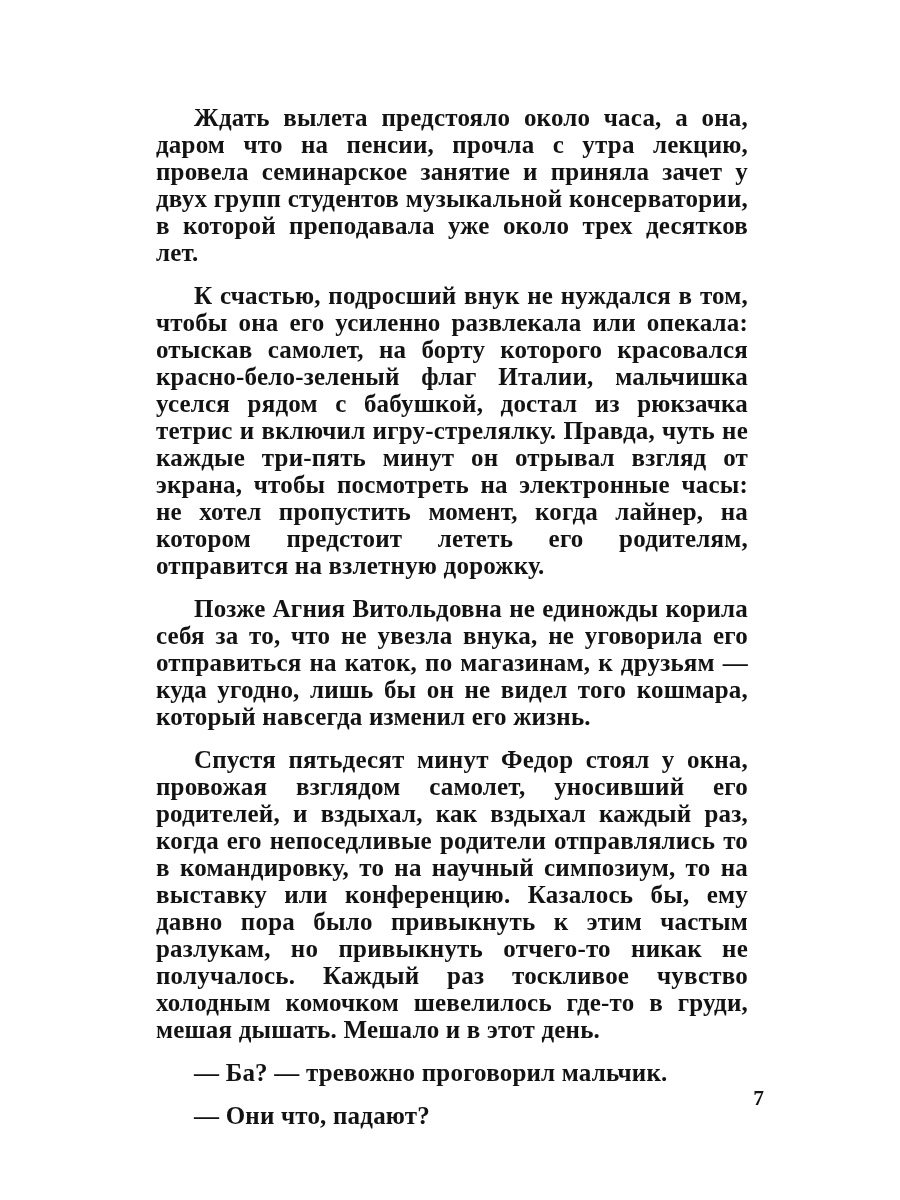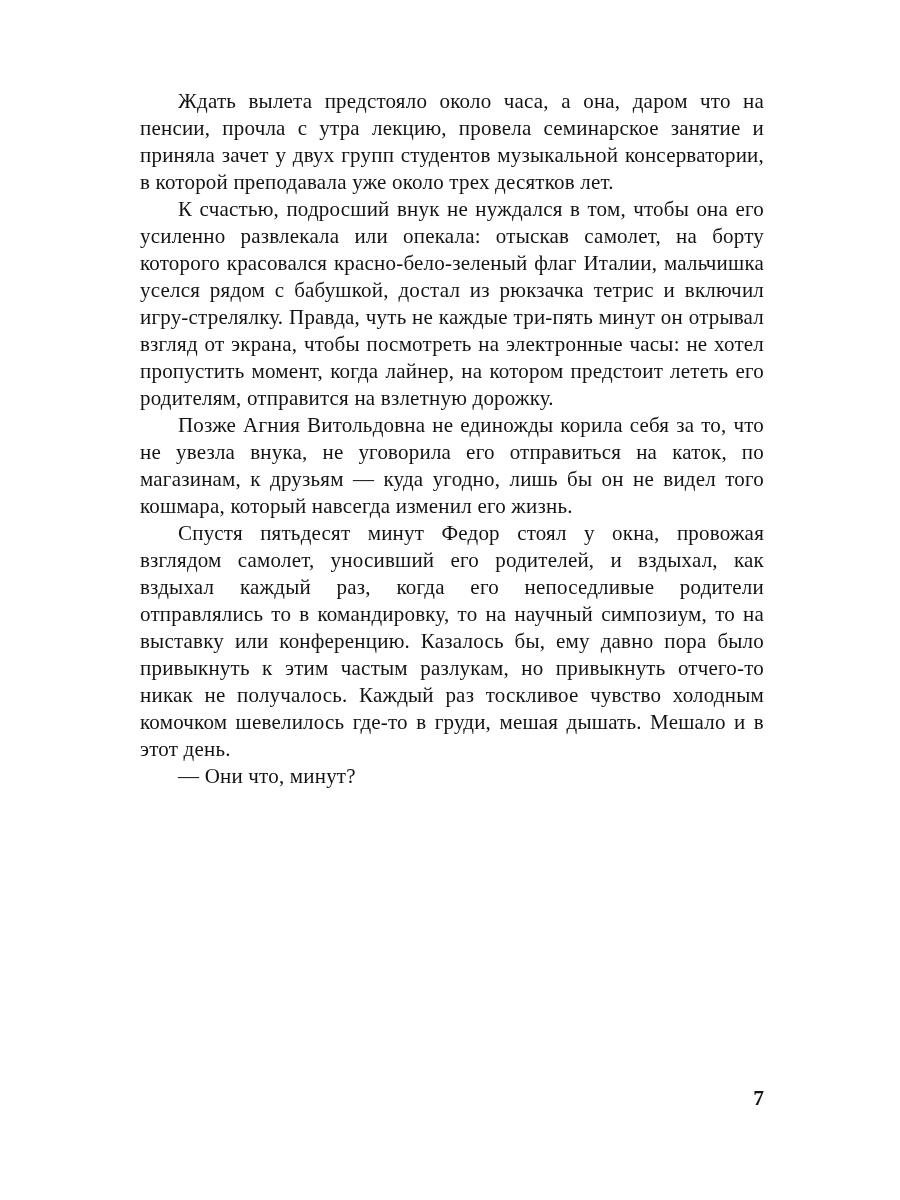--- a/index.html
+++ b/index.html
@@ -17,25 +17,25 @@
     font-family: "Liberation Serif", "DejaVu Serif", serif;
     color: #131313;
   }
   .text-block {
     position: absolute;
     top: 88px;
     left: 140px;
     width: 624px;
   }
   .text-block p {
-    margin: 0;
+    margin: 16px;
     padding: 0;
-    font-size: 21px;
+    font-size: 25px;
     line-height: 27px;
-    font-weight: 400;
+    font-weight: 700;
     text-align: justify;
     text-indent: 38px;
     letter-spacing: 0.2px;
     hyphens: auto;
     -webkit-hyphens: auto;
   }
   .page-number {
     position: absolute;
     top: 1086px;
     left: 140px;
@@ -48,16 +48,17 @@
 </style>
 </head>
 <body>
 
 <div class="book-page">
   <div class="text-block">
     <p>Ждать вылета предстояло около часа, а она, даром что на пенсии, прочла с утра лекцию, провела семинарское занятие и приняла зачет у двух групп студентов музыкальной консерватории, в которой преподавала уже около трех десятков лет.</p>
     <p>К счастью, подросший внук не нуждался в том, чтобы она его усиленно развлекала или опекала: отыскав самолет, на борту которого красовался красно-бело-зеленый флаг Италии, мальчишка уселся рядом с бабушкой, достал из рюкзачка тетрис и включил игру-стрелялку. Правда, чуть не каждые три-пять минут он отрывал взгляд от экрана, чтобы посмотреть на электронные часы: не хотел пропустить момент, когда лайнер, на котором предстоит лететь его родителям, отправится на взлетную дорожку.</p>
     <p>Позже Агния Витольдовна не единожды корила себя за то, что не увезла внука, не уговорила его отправиться на каток, по магазинам, к друзьям — куда угодно, лишь бы он не видел того кошмара, который навсегда изменил его жизнь.</p>
     <p>Спустя пятьдесят минут Федор стоял у окна, провожая взглядом самолет, уносивший его родителей, и вздыхал, как вздыхал каждый раз, когда его непоседливые родители отправлялись то в командировку, то на научный симпозиум, то на выставку или конференцию. Казалось бы, ему давно пора было привыкнуть к этим частым разлукам, но привыкнуть отчего-то никак не получалось. Каждый раз тоскливое чувство холодным комочком шевелилось где-то в груди, мешая дышать. Мешало и в этот день.</p>
-    <p>— Они что, минут?</p>
+    <p>— Ба? — тревожно проговорил мальчик.</p>
+    <p>— Они что, падают?</p>
   </div>
   <div class="page-number">7</div>
 </div>
 
 </body></html>

